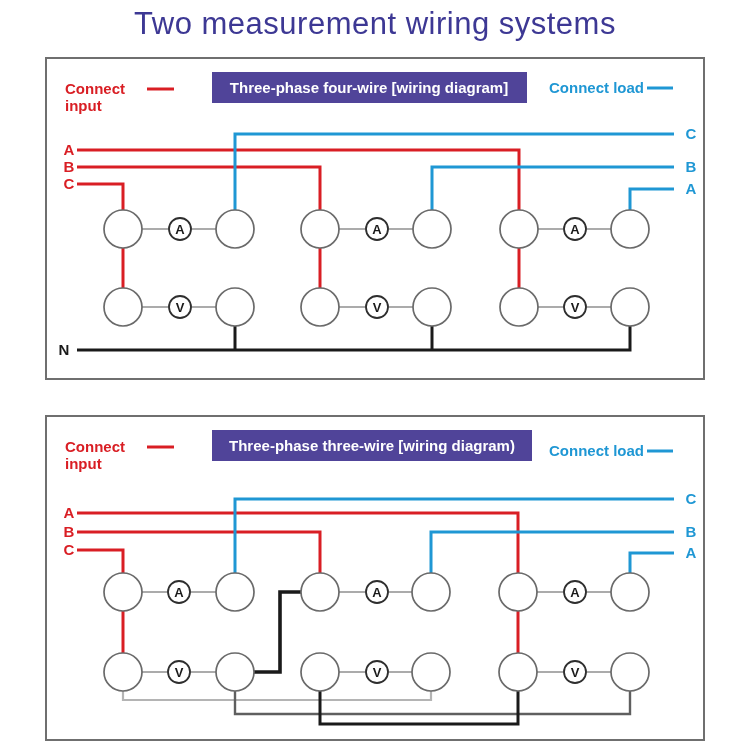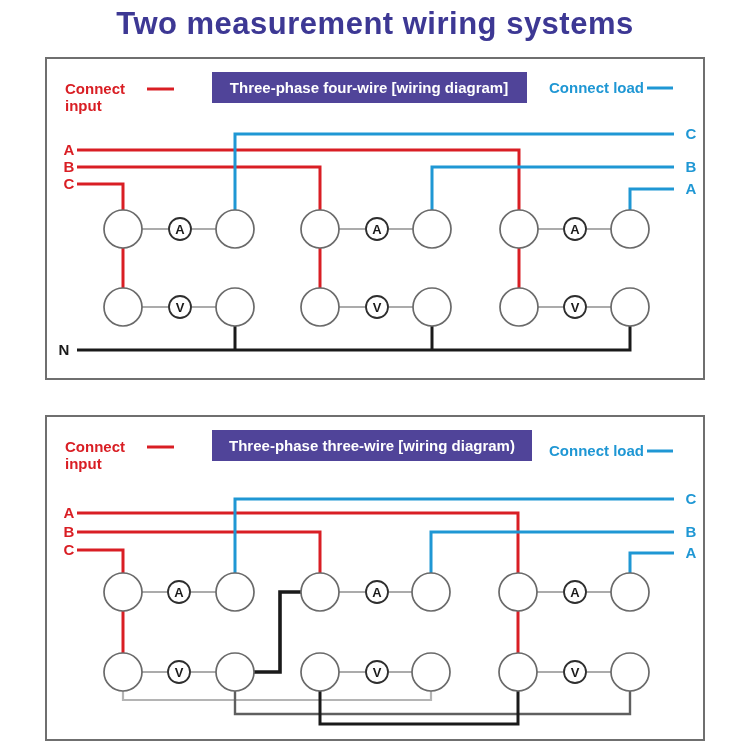--- a/index.html
+++ b/index.html
@@ -1,18 +1,18 @@
 <!DOCTYPE html>
 <html><head>
 <meta charset="utf-8">
 <style>
   html,body{margin:0;padding:0;background:#fff;}
   body{width:750px;height:750px;position:relative;font-family:"Liberation Sans",sans-serif;}
   .title{position:absolute;top:6px;left:0;width:750px;text-align:center;
-         font-size:31px;font-weight:bold;color:#3d3894;letter-spacing:0.5px;}
+         font-size:31px;font-weight:normal;color:#3d3894;letter-spacing:0.5px;}
   .panel{position:absolute;left:45px;width:660px;border:2px solid #6f6f6f;
          box-sizing:border-box;background:#fff;}
   .panel1{top:57px;height:323px;}
   .panel2{top:415px;height:326px;}
   svg{display:block;}
   svg text{font-family:"Liberation Sans",sans-serif;font-weight:bold;}
   .t-red{fill:#d91e24;}
   .t-blue{fill:#1f97d4;}
   .t-white{fill:#ffffff;}
   .t-black{fill:#1a1a1a;}

